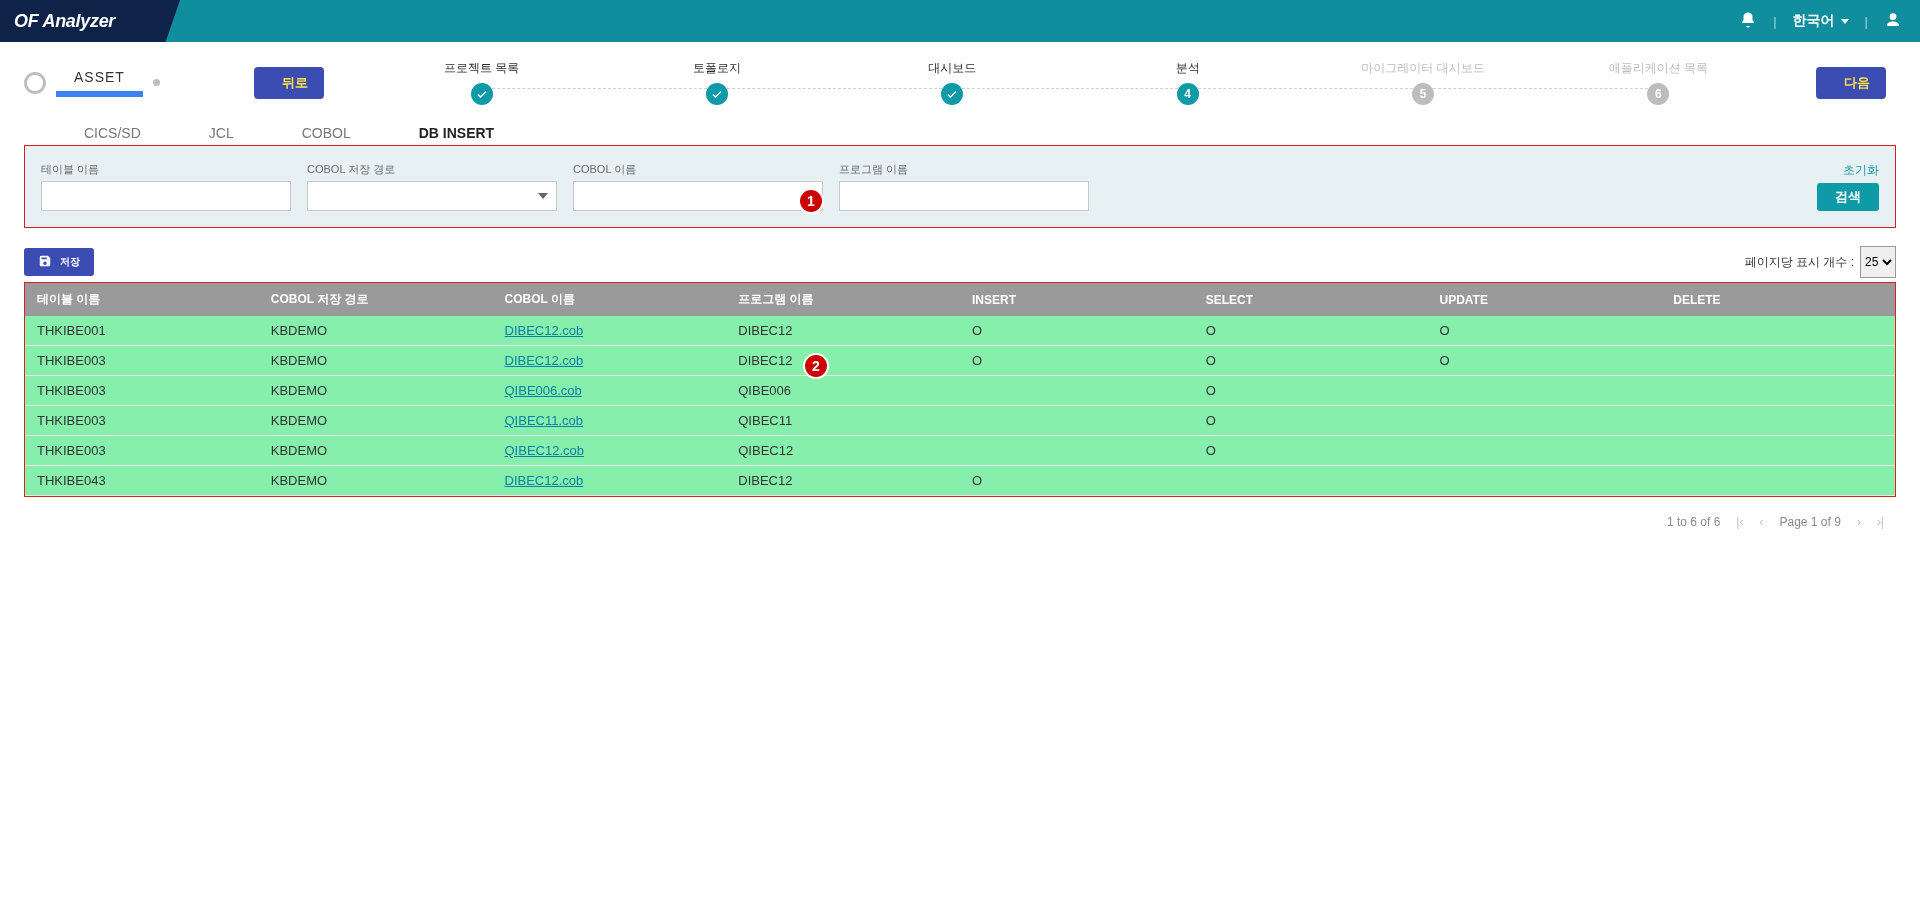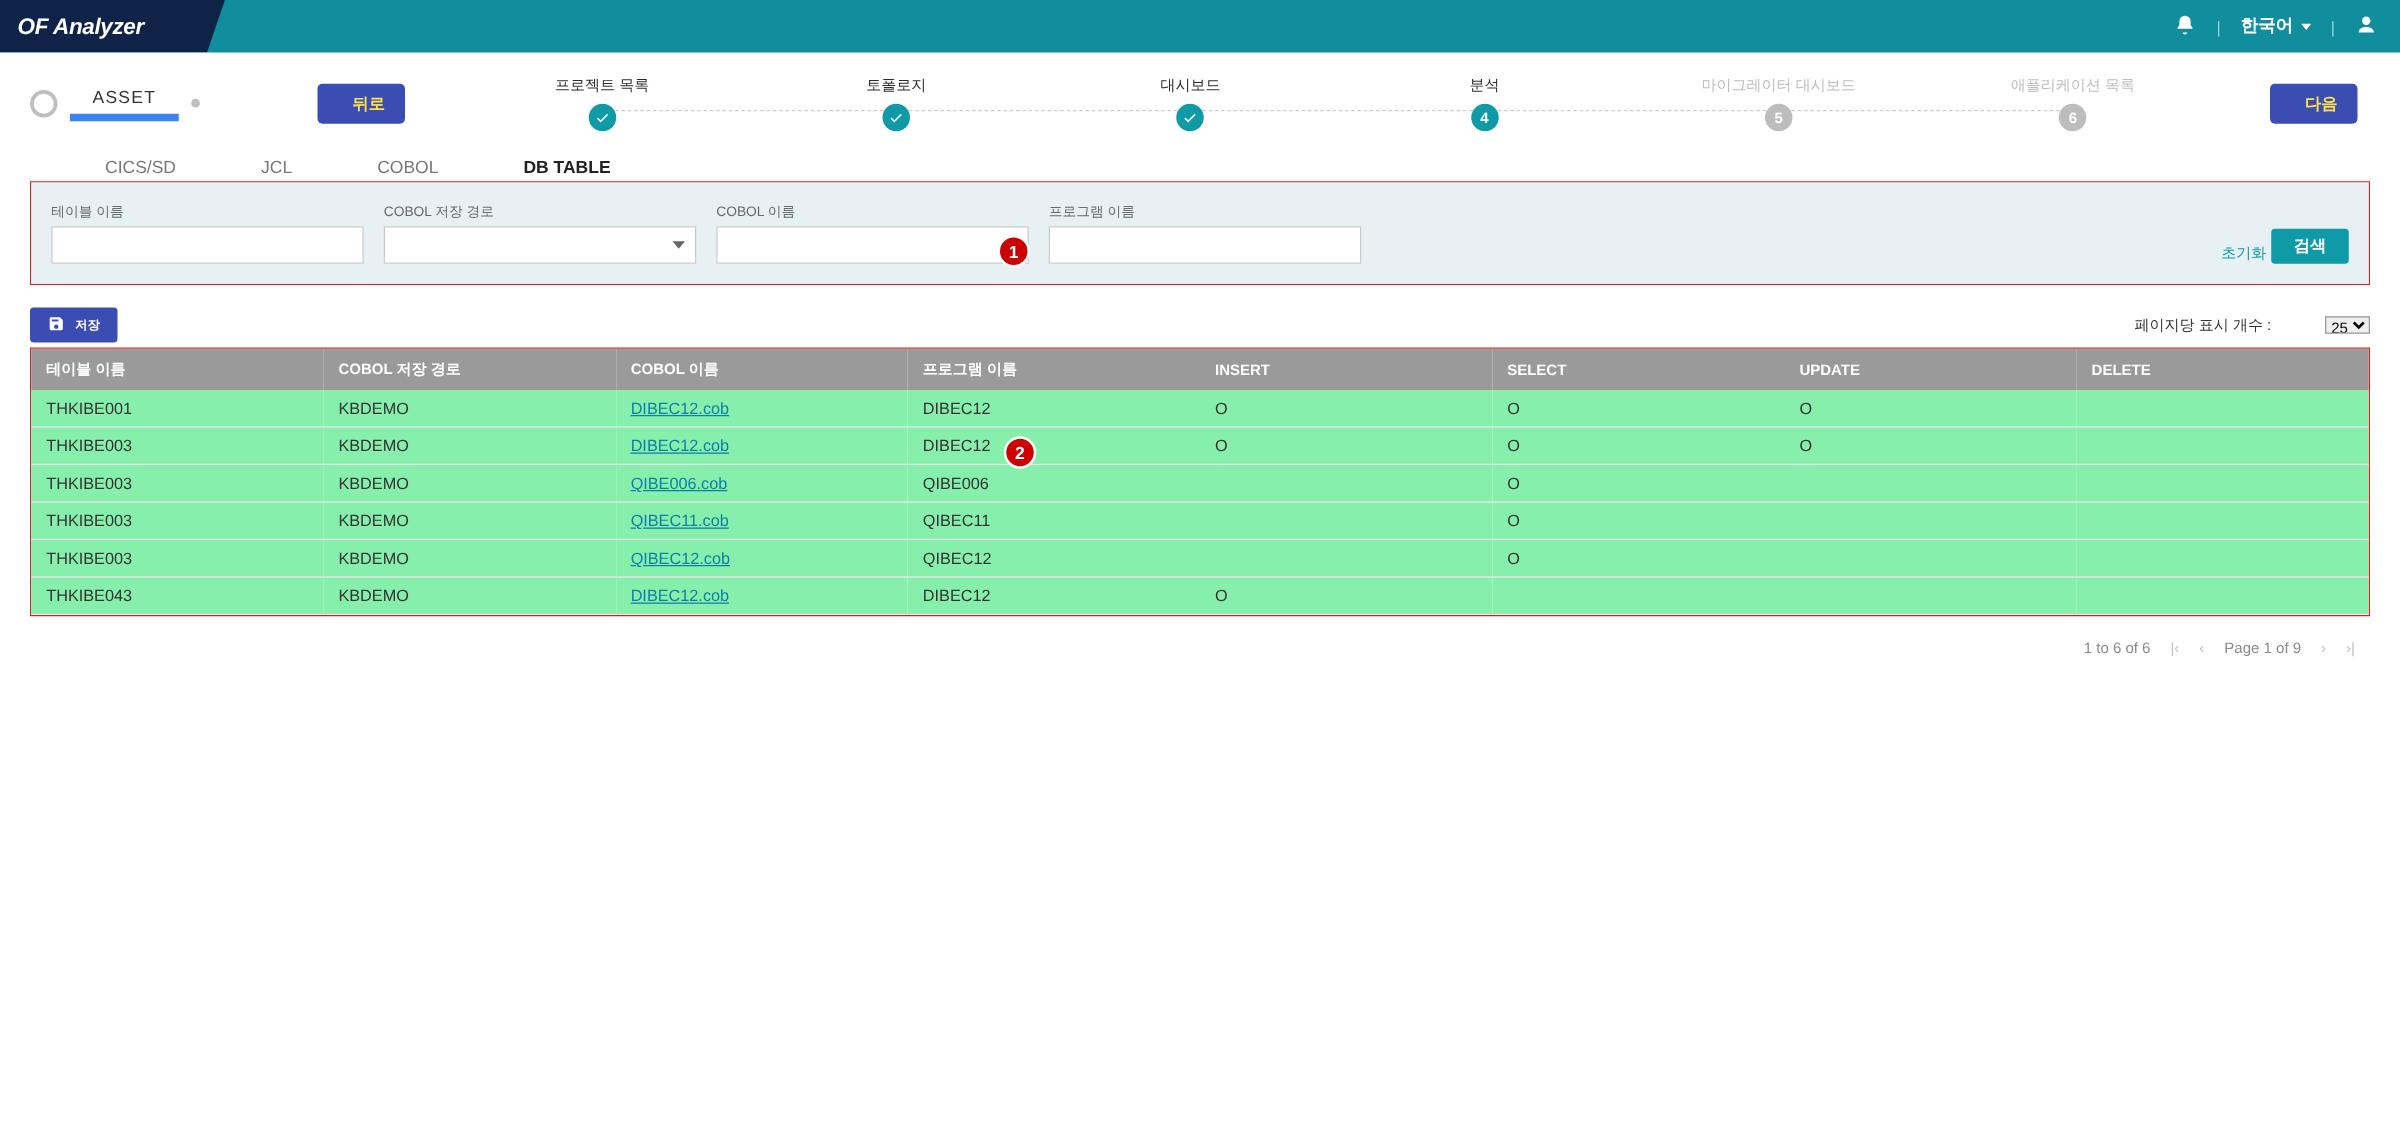--- a/index.html
+++ b/index.html
@@ -227,21 +227,21 @@
   top: 50%;
   transform: translateY(-50%);
   width: 0; height: 0;
   border-left: 5px solid transparent;
   border-right: 5px solid transparent;
   border-top: 6px solid #666;
 }
 .search-actions {
   margin-left: auto;
   display: flex;
-  flex-direction: row;
+  flex-direction: column;
   align-items: flex-end;
   gap: 4px;
 }
 .reset-link {
   color: #0e9aa7;
   font-size: 12px;
   cursor: pointer;
 }
 .btn-search {
   background: #0e9aa7;
@@ -292,24 +292,23 @@
 }
 .rowcount {
   margin-left: auto;
   display: flex;
   align-items: center;
   gap: 6px;
   font-size: 12px;
   color: #333;
 }
 .rowcount select {
-  height: 14px;
+  height: 32px;
   border: 1px solid #999;
   font-size: 12px;
-  margin-left: 37px;
 }
 
 .table-wrap {
   margin: 0 24px;
   border: 1.5px solid #d92020;
   position: relative;
 }
 table.data {
   width: 100%;
   border-collapse: collapse;
@@ -445,21 +444,21 @@
     </div>
   </div>
 
   <button class="btn btn-primary btn-next">다음</button>
 </div>
 
 <div class="tabs">
   <div class="tab">CICS/SD</div>
   <div class="tab">JCL</div>
   <div class="tab">COBOL</div>
-  <div class="tab active">DB TABLE</div>
+  <div class="tab active">DB INSERT</div>
 </div>
 
 <div class="outer-border">
   <div class="search-panel">
     <div class="search-field w1">
       <span class="field-label">테이블 이름</span>
       <input class="text-input" type="text" style="">
     </div>
     <div class="search-field w2">
       <span class="field-label">COBOL 저장 경로</span>

